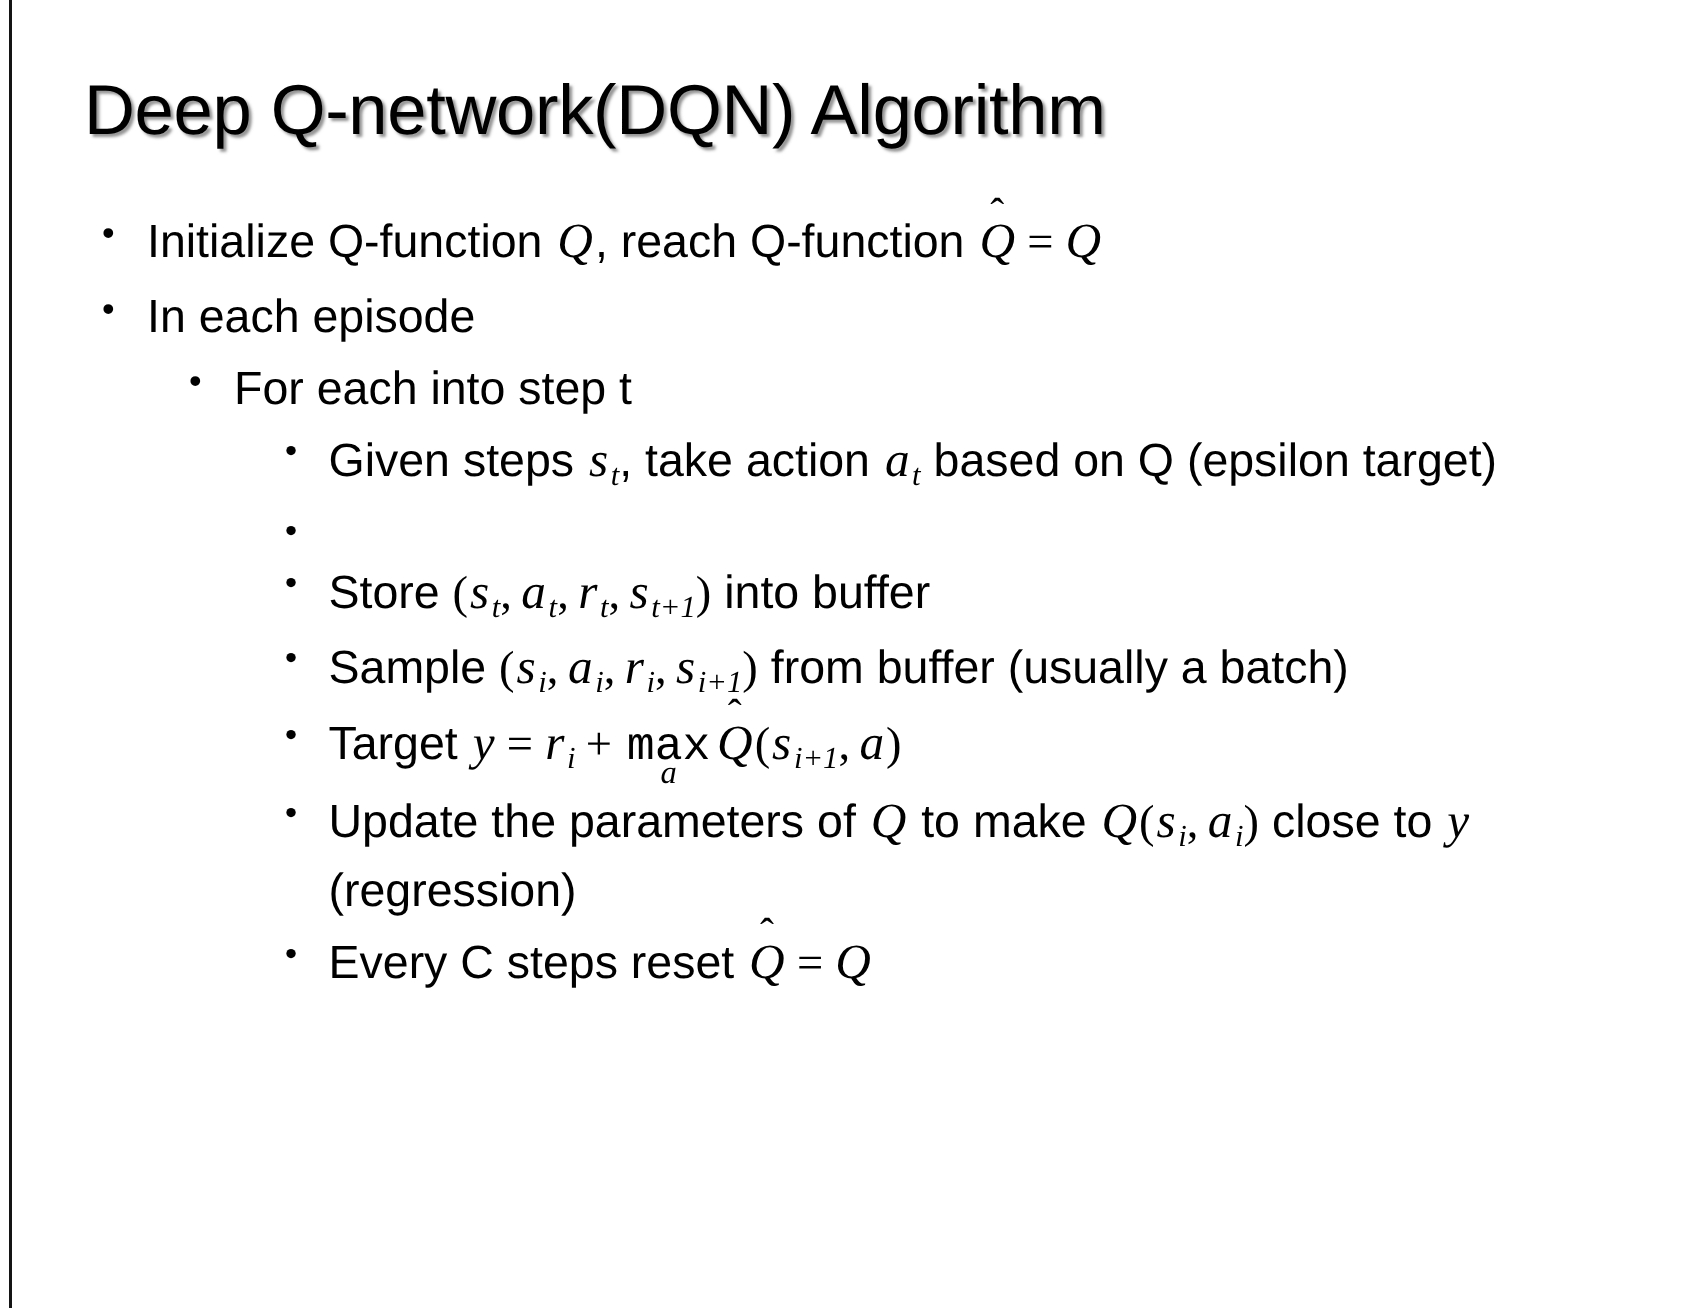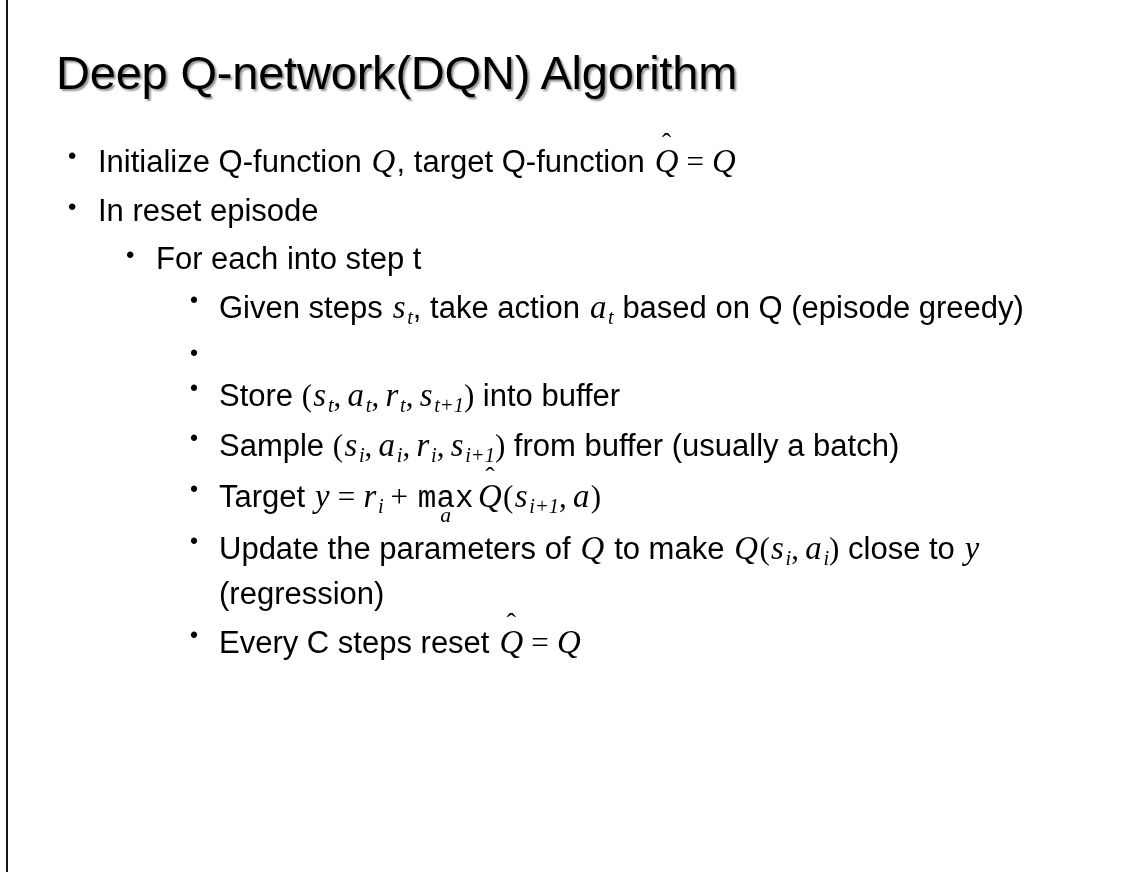--- a/index.html
+++ b/index.html
@@ -174,36 +174,36 @@
 <div class="slide">
 
   <div class="edge-rule"></div>
 
   <div class="slide-title">Deep Q-network(DQN) Algorithm</div>
 
   <div class="body-block">
 
     <div class="bullet-row lvl1">
       <span class="bullet-mark">•</span>
-      <span class="bullet-text"><span>Initialize Q-function </span><span class="mi">Q</span><span>, target Q-function </span><span class="mhat"><span class="hat">̂</span><span>Q</span></span><span class="mrel">=</span><span class="mi">Q</span></span>
+      <span class="bullet-text"><span>Initialize Q-function </span><span class="mi">Q</span><span>, reach Q-function </span><span class="mhat"><span class="hat">̂</span><span>Q</span></span><span class="mrel">=</span><span class="mi">Q</span></span>
     </div>
 
     <div class="bullet-row lvl1">
       <span class="bullet-mark">•</span>
-      <span class="bullet-text">In reset episode</span>
+      <span class="bullet-text">In each episode</span>
     </div>
 
     <div class="bullet-row lvl2">
       <span class="bullet-mark">•</span>
       <span class="bullet-text">For each into step t</span>
     </div>
 
     <div class="bullet-row lvl3 tall">
       <span class="bullet-mark">•</span>
-      <span class="bullet-text"><span>Given steps </span><span class="mi">s</span><span class="msub">t</span><span>, take action </span><span class="mi">a</span><span class="msub">t</span><span> based on Q (episode greedy)</span></span>
+      <span class="bullet-text"><span>Given steps </span><span class="mi">s</span><span class="msub">t</span><span>, take action </span><span class="mi">a</span><span class="msub">t</span><span> based on Q (epsilon target)</span></span>
     </div>
 
     <div class="bullet-row lvl3">
       <span class="bullet-mark">•</span>
     </div>
 
     <div class="bullet-row lvl3">
       <span class="bullet-mark">•</span>
       <span class="bullet-text"><span>Store </span><span class="mpar">(</span><span class="mi">s</span><span class="msub">t</span><span class="mcomma">,</span><span class="mi">a</span><span class="msub">t</span><span class="mcomma">,</span><span class="mi">r</span><span class="msub">t</span><span class="mcomma">,</span><span class="mi">s</span><span class="msub">t+1</span><span class="mpar">)</span><span> into buffer</span></span>
     </div>

